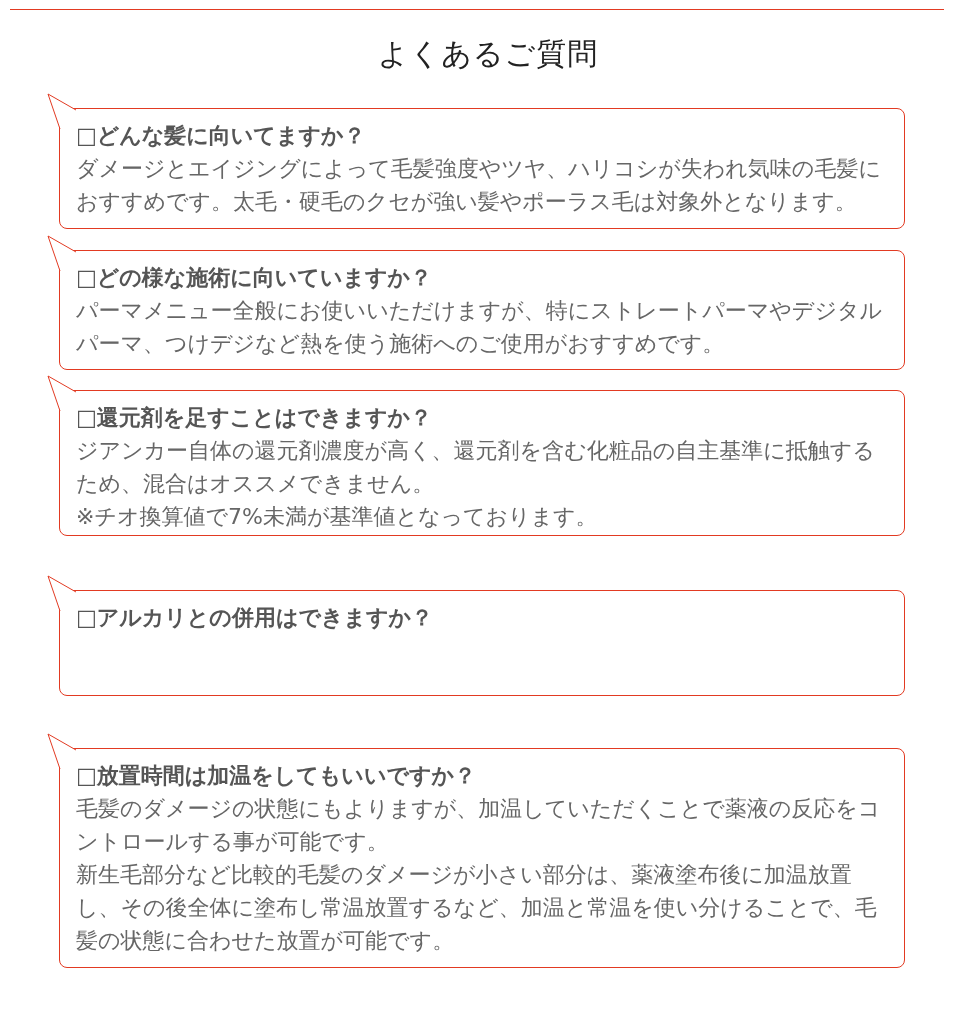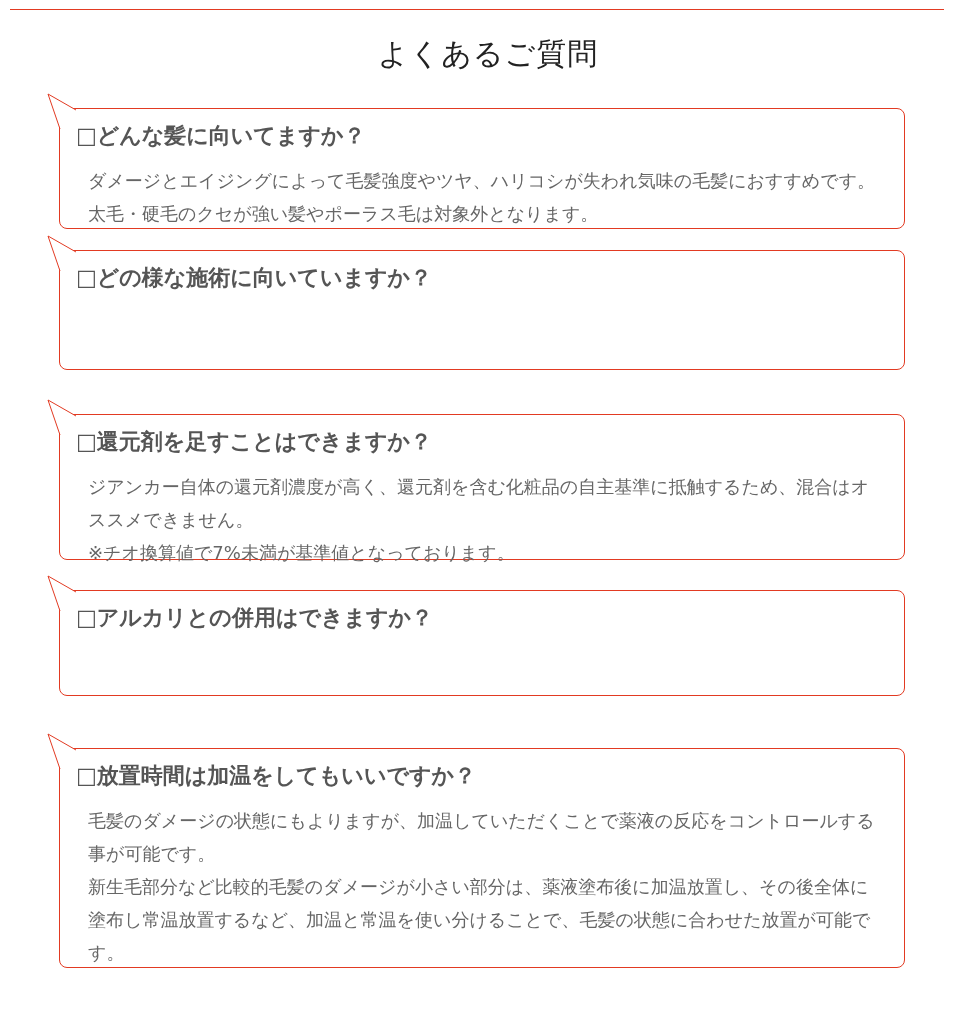--- a/index.html
+++ b/index.html
@@ -5,44 +5,45 @@
   html, body { margin: 0; padding: 0; background: #fff; }
   body { width: 960px; height: 1020px; position: relative; overflow: hidden;
          font-family: "DejaVu Sans", "Liberation Sans", sans-serif; }
   .top-rule { position: absolute; left: 10px; right: 16px; top: 9px; height: 0; border-top: 1px solid #e23a22; }
   .title { position: absolute; top: 26px; left: 0; width: 960px; text-align: center;
            font-size: 30px; color: #222; letter-spacing: 1px; font-weight: normal; margin: 8px; }
   .faq { position: absolute; left: 59px; width: 846px; border: 1px solid #e23a22;
          border-radius: 8px; box-sizing: border-box; padding: 10px 16px 12px 16px; background: #fff; }
   .tail { position: absolute; left: -14px; top: -16px; width: 60px; height: 36px; overflow: visible; }
   .q { font-weight: bold; color: #555; font-size: 22px; line-height: 33px; margin: 0; }
-  .a { color: #666; font-size: 18px; line-height: 33px; margin: 12px; white-space: pre-line; }
+  .a { color: #666; font-size: 22px; line-height: 33px; margin: 0; white-space: pre-line; }
 </style>
 </head>
 <body>
 
 <div class="top-rule"></div>
 <h2 class="title">よくあるご質問</h2>
 
 <div class="faq" style="top:108px;height:121px;">
   <svg class="tail" viewBox="0 0 60 36">
     <path d="M14 36 L2 1 L30 17" fill="#fff" stroke="#e23a22" stroke-width="1"></path>
   </svg>
   <p class="q">□どんな髪に向いてますか？</p>
   <p class="a">ダメージとエイジングによって毛髪強度やツヤ、ハリコシが失われ気味の毛髪におすすめです。太毛・硬毛のクセが強い髪やポーラス毛は対象外となります。</p>
 </div>
 
 <div class="faq" style="top:250px;height:120px;">
   <svg class="tail" viewBox="0 0 60 36">
     <path d="M14 36 L2 1 L30 17" fill="#fff" stroke="#e23a22" stroke-width="1"></path>
   </svg>
   <p class="q">□どの様な施術に向いていますか？</p>
+  <p class="a">パーマメニュー全般にお使いいただけますが、特にストレートパーマやデジタルパーマ、つけデジなど熱を使う施術へのご使用がおすすめです。</p>
 </div>
 
-<div class="faq" style="top:414px;height:146px;">
+<div class="faq" style="top:390px;height:146px;">
   <svg class="tail" viewBox="0 0 60 36">
     <path d="M14 36 L2 1 L30 17" fill="#fff" stroke="#e23a22" stroke-width="1"></path>
   </svg>
   <p class="q">□還元剤を足すことはできますか？</p>
   <p class="a">ジアンカー自体の還元剤濃度が高く、還元剤を含む化粧品の自主基準に抵触するため、混合はオススメできません。
 ※チオ換算値で7%未満が基準値となっております。</p>
 </div>
 
 <div class="faq" style="top:590px;height:106px;">
   <svg class="tail" viewBox="0 0 60 36">

